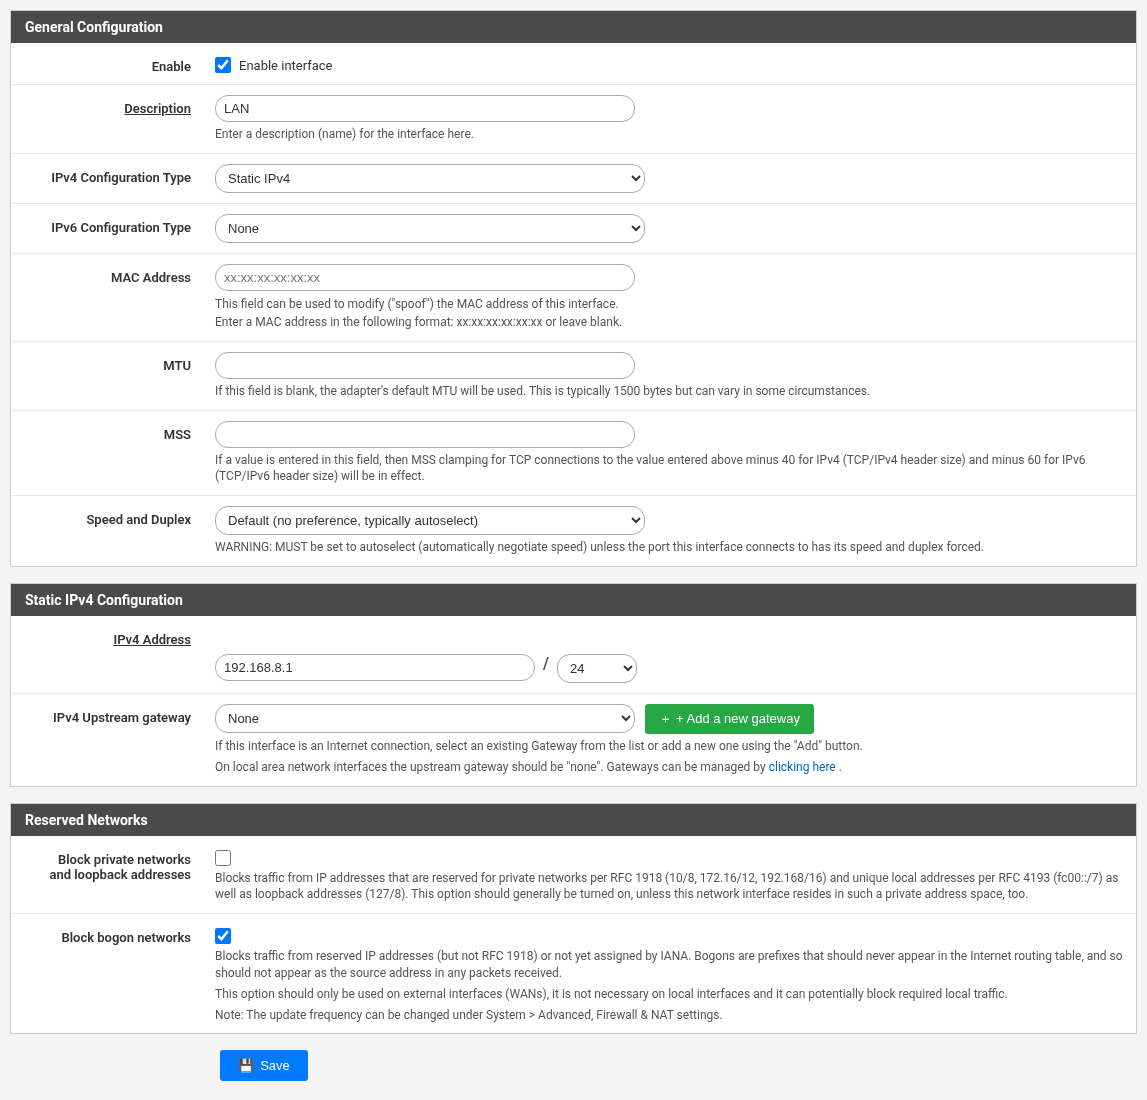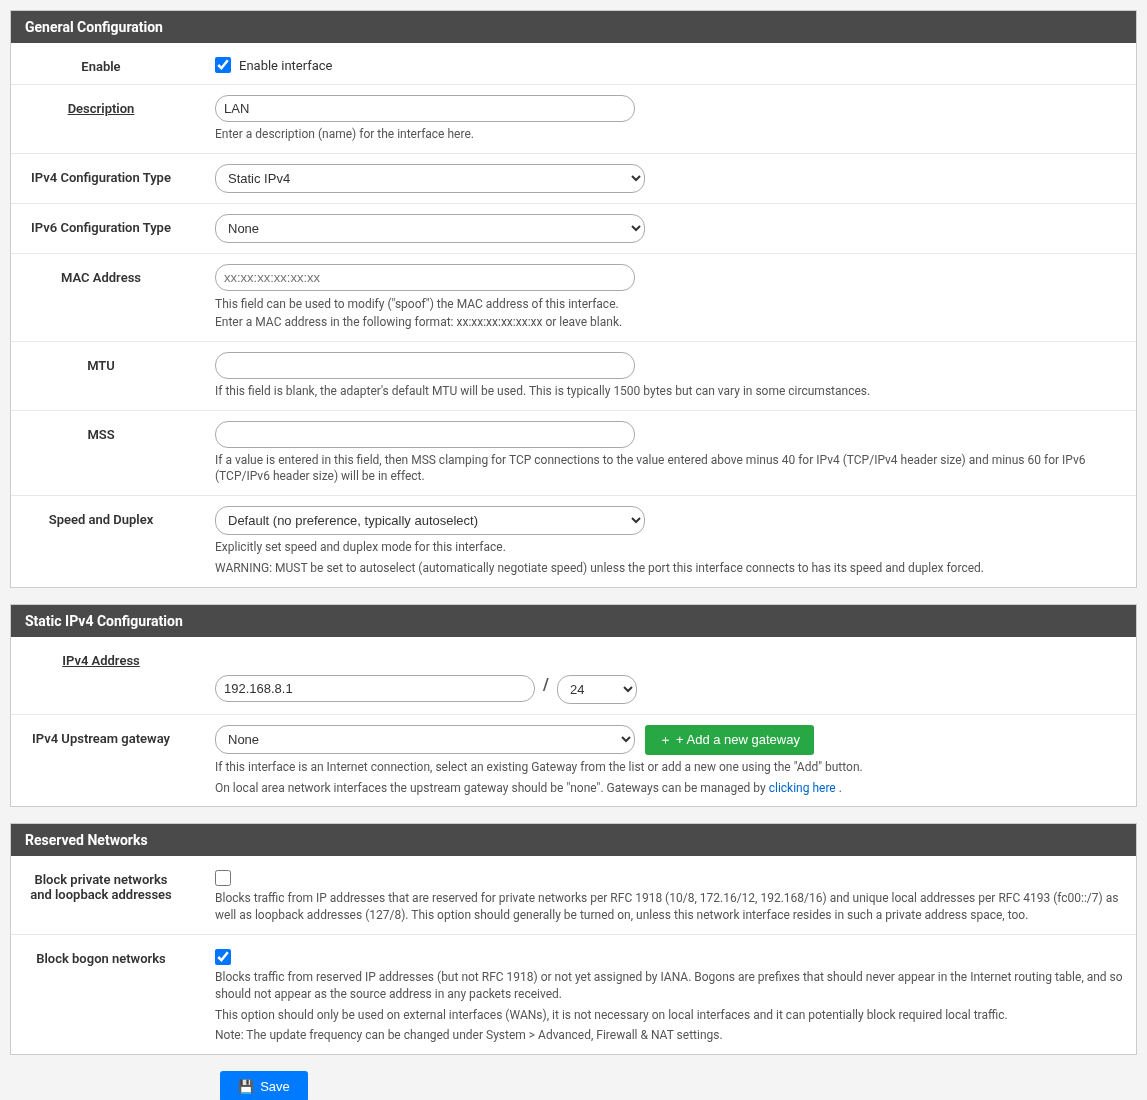--- a/index.html
+++ b/index.html
@@ -31,21 +31,21 @@
       align-items: flex-start;
       border-bottom: 1px solid #e8e8e8;
       padding: 10px 0;
     }
     .form-row:last-child {
       border-bottom: none;
     }
     .form-label {
       width: 200px;
       min-width: 200px;
-      text-align: center;
+      text-align: right;
       padding-right: 20px;
       padding-top: 6px;
       font-weight: 600;
       font-size: 13px;
       color: #333;
     }
     .form-label.underline {
       text-decoration: underline;
     }
     .form-content {
@@ -235,21 +235,20 @@
       <div class="form-label">Speed and Duplex</div>
       <div class="form-content">
         <select>
           <option>Default (no preference, typically autoselect)</option>
           <option>1000Base-T Full Duplex</option>
           <option>100Base-TX Full Duplex</option>
           <option>100Base-TX Half Duplex</option>
           <option>10Base-T Full Duplex</option>
           <option>10Base-T Half Duplex</option>
         </select>
-        <div class="hint">Explicitly set speed and duplex mode for this interface.</div>
         <div class="hint">WARNING: MUST be set to autoselect (automatically negotiate speed) unless the port this interface connects to has its speed and duplex forced.</div>
       </div>
     </div>
   </div>
 
   <div class="section">
     <div class="section-header">
       <span>Static IPv4 Configuration</span>
     </div>
 

